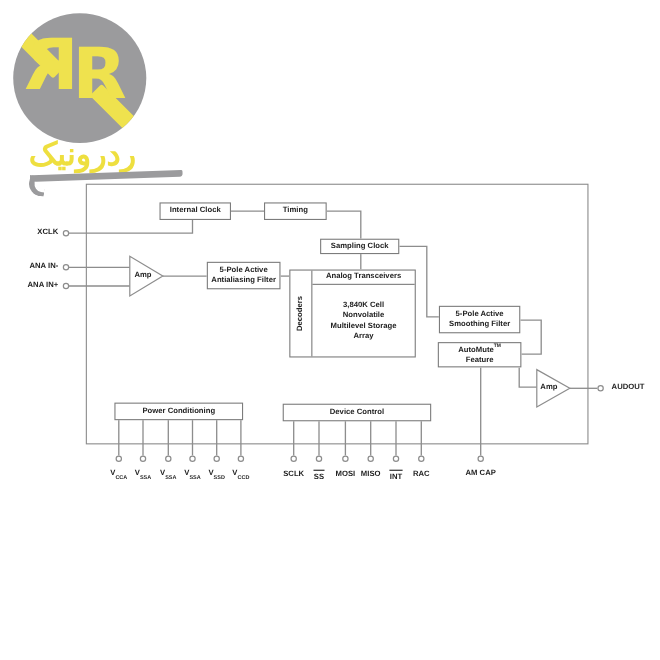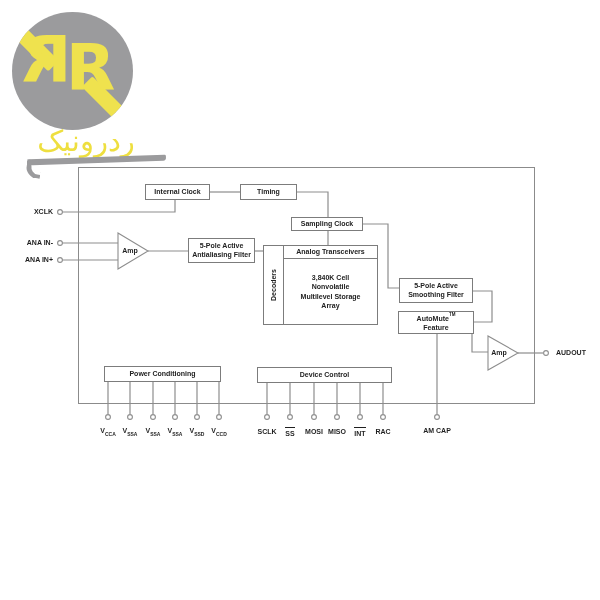--- a/index.html
+++ b/index.html
@@ -8,22 +8,22 @@
   
   .logo-circle{position:absolute;left:12px;top:12px;width:121px;height:118px;border-radius:50%;
                background:#9b9b9d;overflow:hidden;}
   .logo-r{position:absolute;font-family:"DejaVu Sans",sans-serif;font-weight:bold;color:#efe24e;
           font-size:64px;line-height:64px;}
   .logo-r.left{left:10px;top:16px;transform:scaleX(-1);}
   .logo-r.right{left:54px;top:24px;}
   .logo-bar{position:absolute;background:#efe24e;height:15px;border-radius:2px;}
   .logo-bar.tl{left:-8px;top:26px;width:58px;transform:rotate(45deg);}
   .logo-bar.br{left:66px;top:84px;width:62px;transform:rotate(45deg);}
-  .brand{position:absolute;left:11px;top:124px;width:150px;text-align:center;direction:rtl;
-         font-size:29px;font-weight:normal;color:#eedf3f;line-height:34px;}
+  .brand{position:absolute;left:0;top:124px;width:150px;text-align:center;direction:rtl;
+         font-size:29px;font-weight:bold;color:#eedf3f;line-height:34px;}
   .swoosh{position:absolute;left:28px;top:157px;width:138px;height:6px;background:#9b9b9d;
           border-radius:3px 3px 6px 10px;transform:rotate(-2deg);}
   .swoosh-hook{position:absolute;left:26px;top:160px;width:10px;height:14px;
           border-left:5px solid #9b9b9d;border-bottom:4px solid #9b9b9d;border-radius:0 0 0 12px;
           transform:rotate(8deg);}
   
   .chip{position:absolute;left:78px;top:167px;width:455px;height:235px;border:1.5px solid #8b8b8b;}
   svg.wires{position:absolute;left:0;top:0;width:600px;height:600px;}
   .blk{position:absolute;background:#ffffff;border:1px solid #7c7c7c;color:#222;
        font-size:7px;font-weight:bold;display:flex;align-items:center;justify-content:center;

